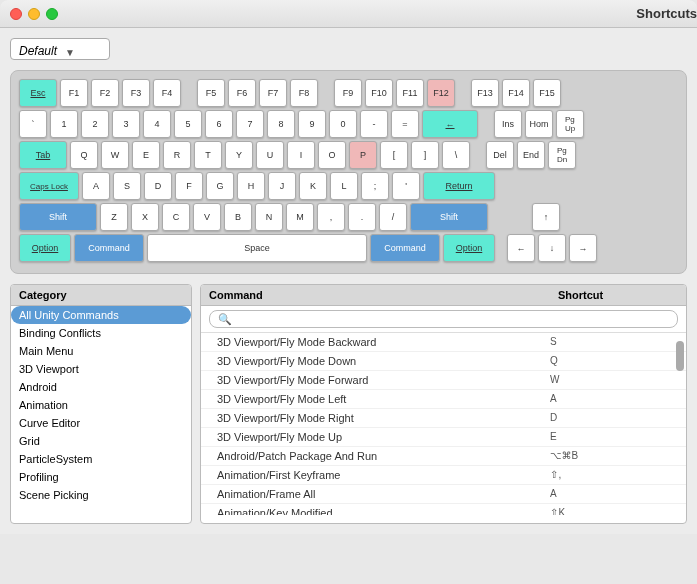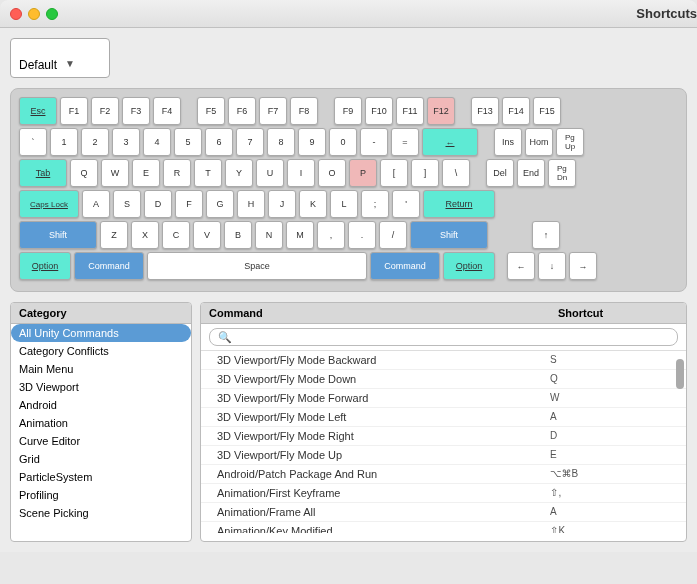--- a/index.html
+++ b/index.html
@@ -52,28 +52,29 @@
       display: flex;
       align-items: center;
       gap: 8px;
       margin-bottom: 10px;
     }
 
     .dropdown {
       background: white;
       border: 1px solid #aaa;
       border-radius: 4px;
-      padding: 19px 8px;
+      padding: 1px 8px;
       font-size: 12px;
       display: flex;
-      align-items: flex-start;
+      align-items: flex-end;
       gap: 8px;
       cursor: pointer;
       min-width: 100px;
       height: 22px;
+      font-style: italic;
     }
     .dropdown-arrow { font-size: 10px; color: #555; }
 
     .legend {
       display: flex;
       align-items: center;
       gap: 12px;
       margin-left: auto;
     }
     .legend-item {
@@ -373,21 +374,21 @@
       <div class="key">→</div>
     </div>
   </div>
 
   <div class="bottom-panel">
 
     <div class="category-panel">
       <div class="panel-header">Category</div>
       <div class="category-list">
         <div class="category-item selected">All Unity Commands</div>
-        <div class="category-item">Category Conflicts</div>
+        <div class="category-item">Binding Conflicts</div>
         <div class="category-item">Main Menu</div>
         <div class="category-item">3D Viewport</div>
         <div class="category-item">Android</div>
         <div class="category-item">Animation</div>
         <div class="category-item">Curve Editor</div>
         <div class="category-item">Grid</div>
         <div class="category-item">ParticleSystem</div>
         <div class="category-item">Profiling</div>
         <div class="category-item">Scene Picking</div>
       </div>

